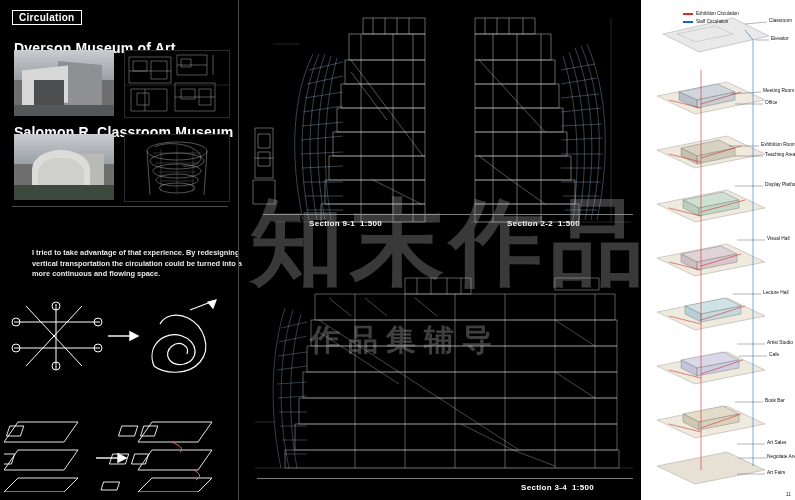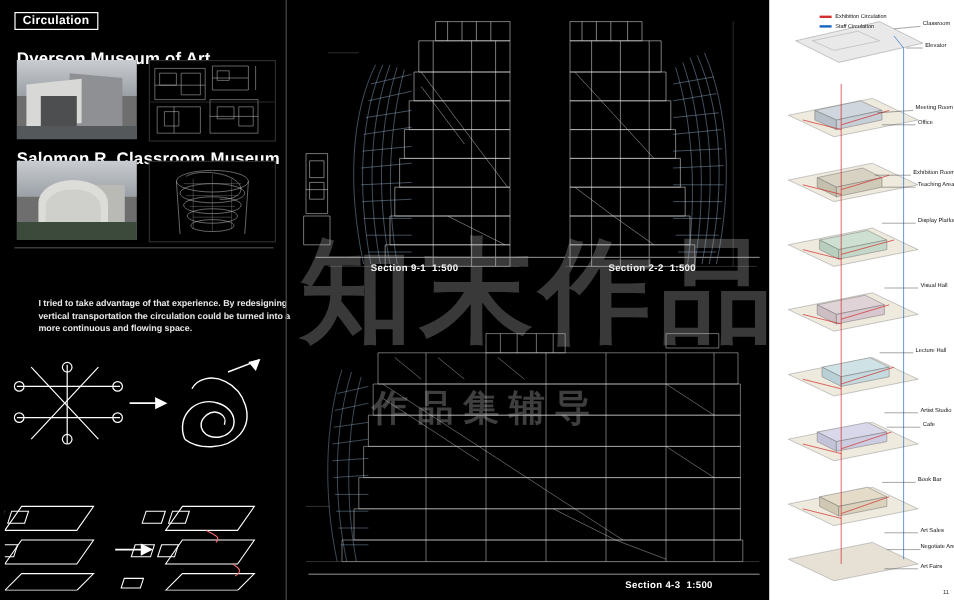--- a/index.html
+++ b/index.html
@@ -325,21 +325,21 @@
         </g>
         <g stroke="#8a8a8a" stroke-width="0.3" fill="none">
           <line x1="0" y1="196" x2="378" y2="196"></line>
           <line x1="0" y1="150" x2="20" y2="150"></line>
         </g>
       </svg>
     </div>
 
     <div class="rule" style="left:12px;top:478px;width:376px;"></div>
     <div class="sect-cap" style="left:276px;top:483px;">
-      <span>Section 4-3</span>&nbsp;&nbsp;<span>1:500</span>
+      <span>Section 3-4</span>&nbsp;&nbsp;<span>1:500</span>
     </div>
   </div>
 
   <div class="wm">
     <div class="big">知末作品集</div>
     <div class="small">作品集辅导</div>
   </div>
 
   <div class="right-col">
 

